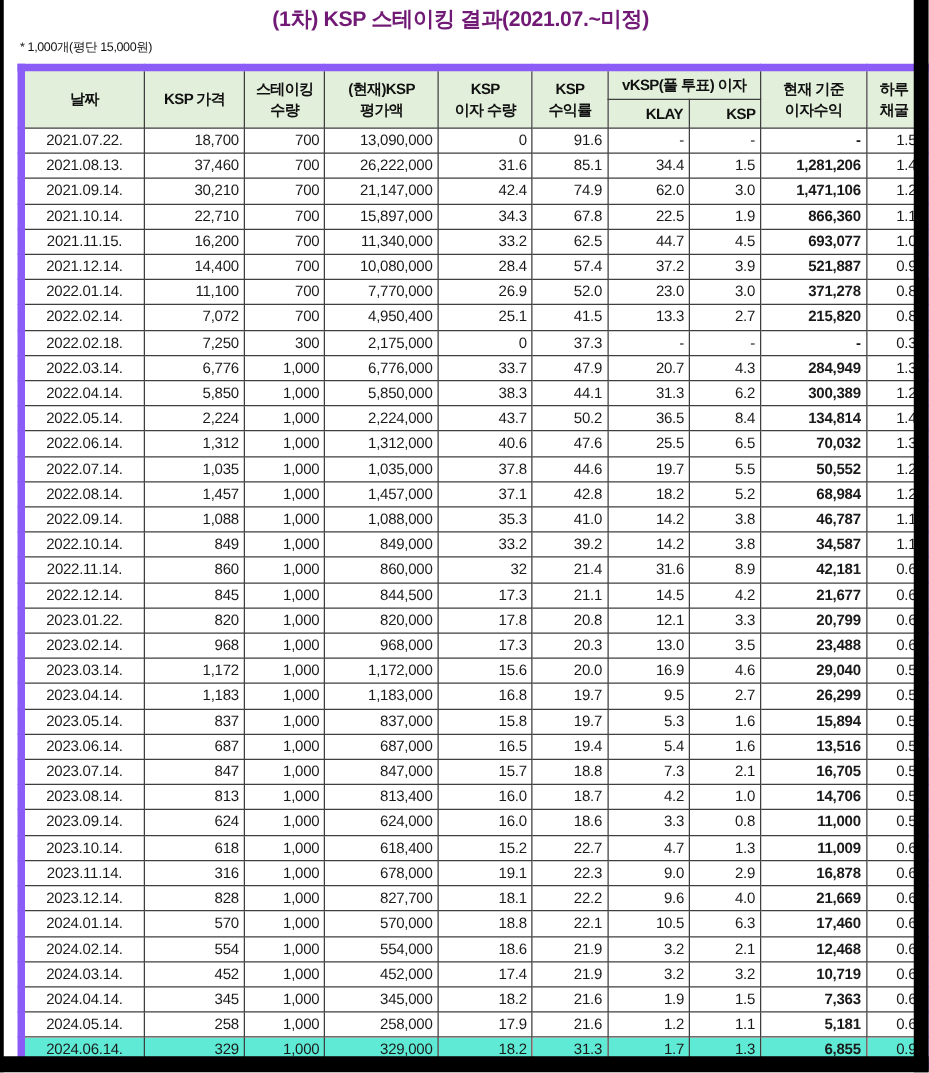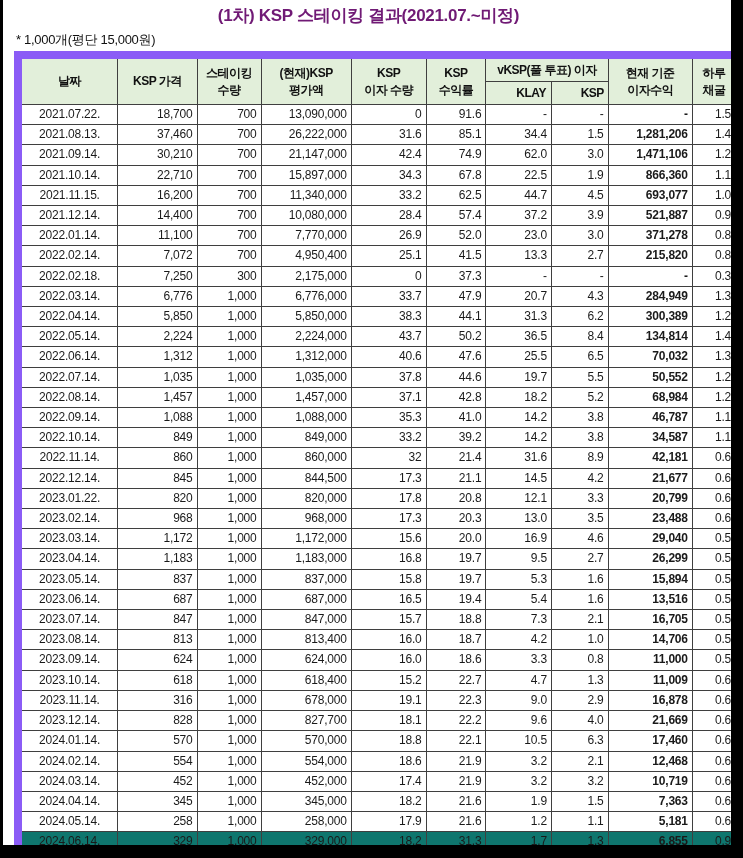--- a/index.html
+++ b/index.html
@@ -12,28 +12,28 @@
     color: #1a1a1a;
   }
   .page-title {
     position: absolute; top: 4px; left: 0; width: 737px;
     text-align: center;
     font-size: 17px; font-weight: 700; color: #701a75;
     letter-spacing: -0.3px;
   }
   .note {
     position: absolute; top: 31px; left: 16px;
-    font-size: 13px; color: #111;
+    font-size: 10px; color: #111;
     letter-spacing: -0.3px;
   }
   table.results {
     position: absolute; left: 14px; top: 51px;
     border-collapse: collapse;
     table-layout: fixed;
-    border: 8px solid #8b5cf6;
+    border: 6px solid #8b5cf6;
   }
   .results th, .results td {
     border: 1px solid #3f3f3f;
     overflow: hidden;
   }
   .results th {
     background: #E2EFDA;
     font-size: 12px; font-weight: 700; color: #111;
     text-align: center; vertical-align: middle;
     white-space: pre-line;
@@ -47,21 +47,21 @@
     font-size: 12px;
     height: 19.2px;
     line-height: 19.2px;
     white-space: nowrap;
     padding: 0 4px;
     letter-spacing: -0.2px;
   }
   td.c { text-align: center; padding: 0 17px; }
   td.r { text-align: right; }
   td.rb { text-align: right; font-weight: 700; }
-  tr.highlight td { background: #0f766e; }
+  tr.highlight td { background: #5eead4; }
   .frame { position: absolute; background: #000; z-index: 10; }
   .frame-left   { left: 0; top: 0; width: 3px; height: 858px; }
   .frame-right  { left: 731px; top: 0; width: 12px; height: 858px; }
   .frame-bottom { left: 0; top: 845px; width: 743px; height: 13px; }
 </style>
 </head>
 <body>
 
 <div class="page-title">(1차) KSP 스테이킹 결과(2021.07.~미정)</div>
 <div class="note">* 1,000개(평단 15,000원)</div>

